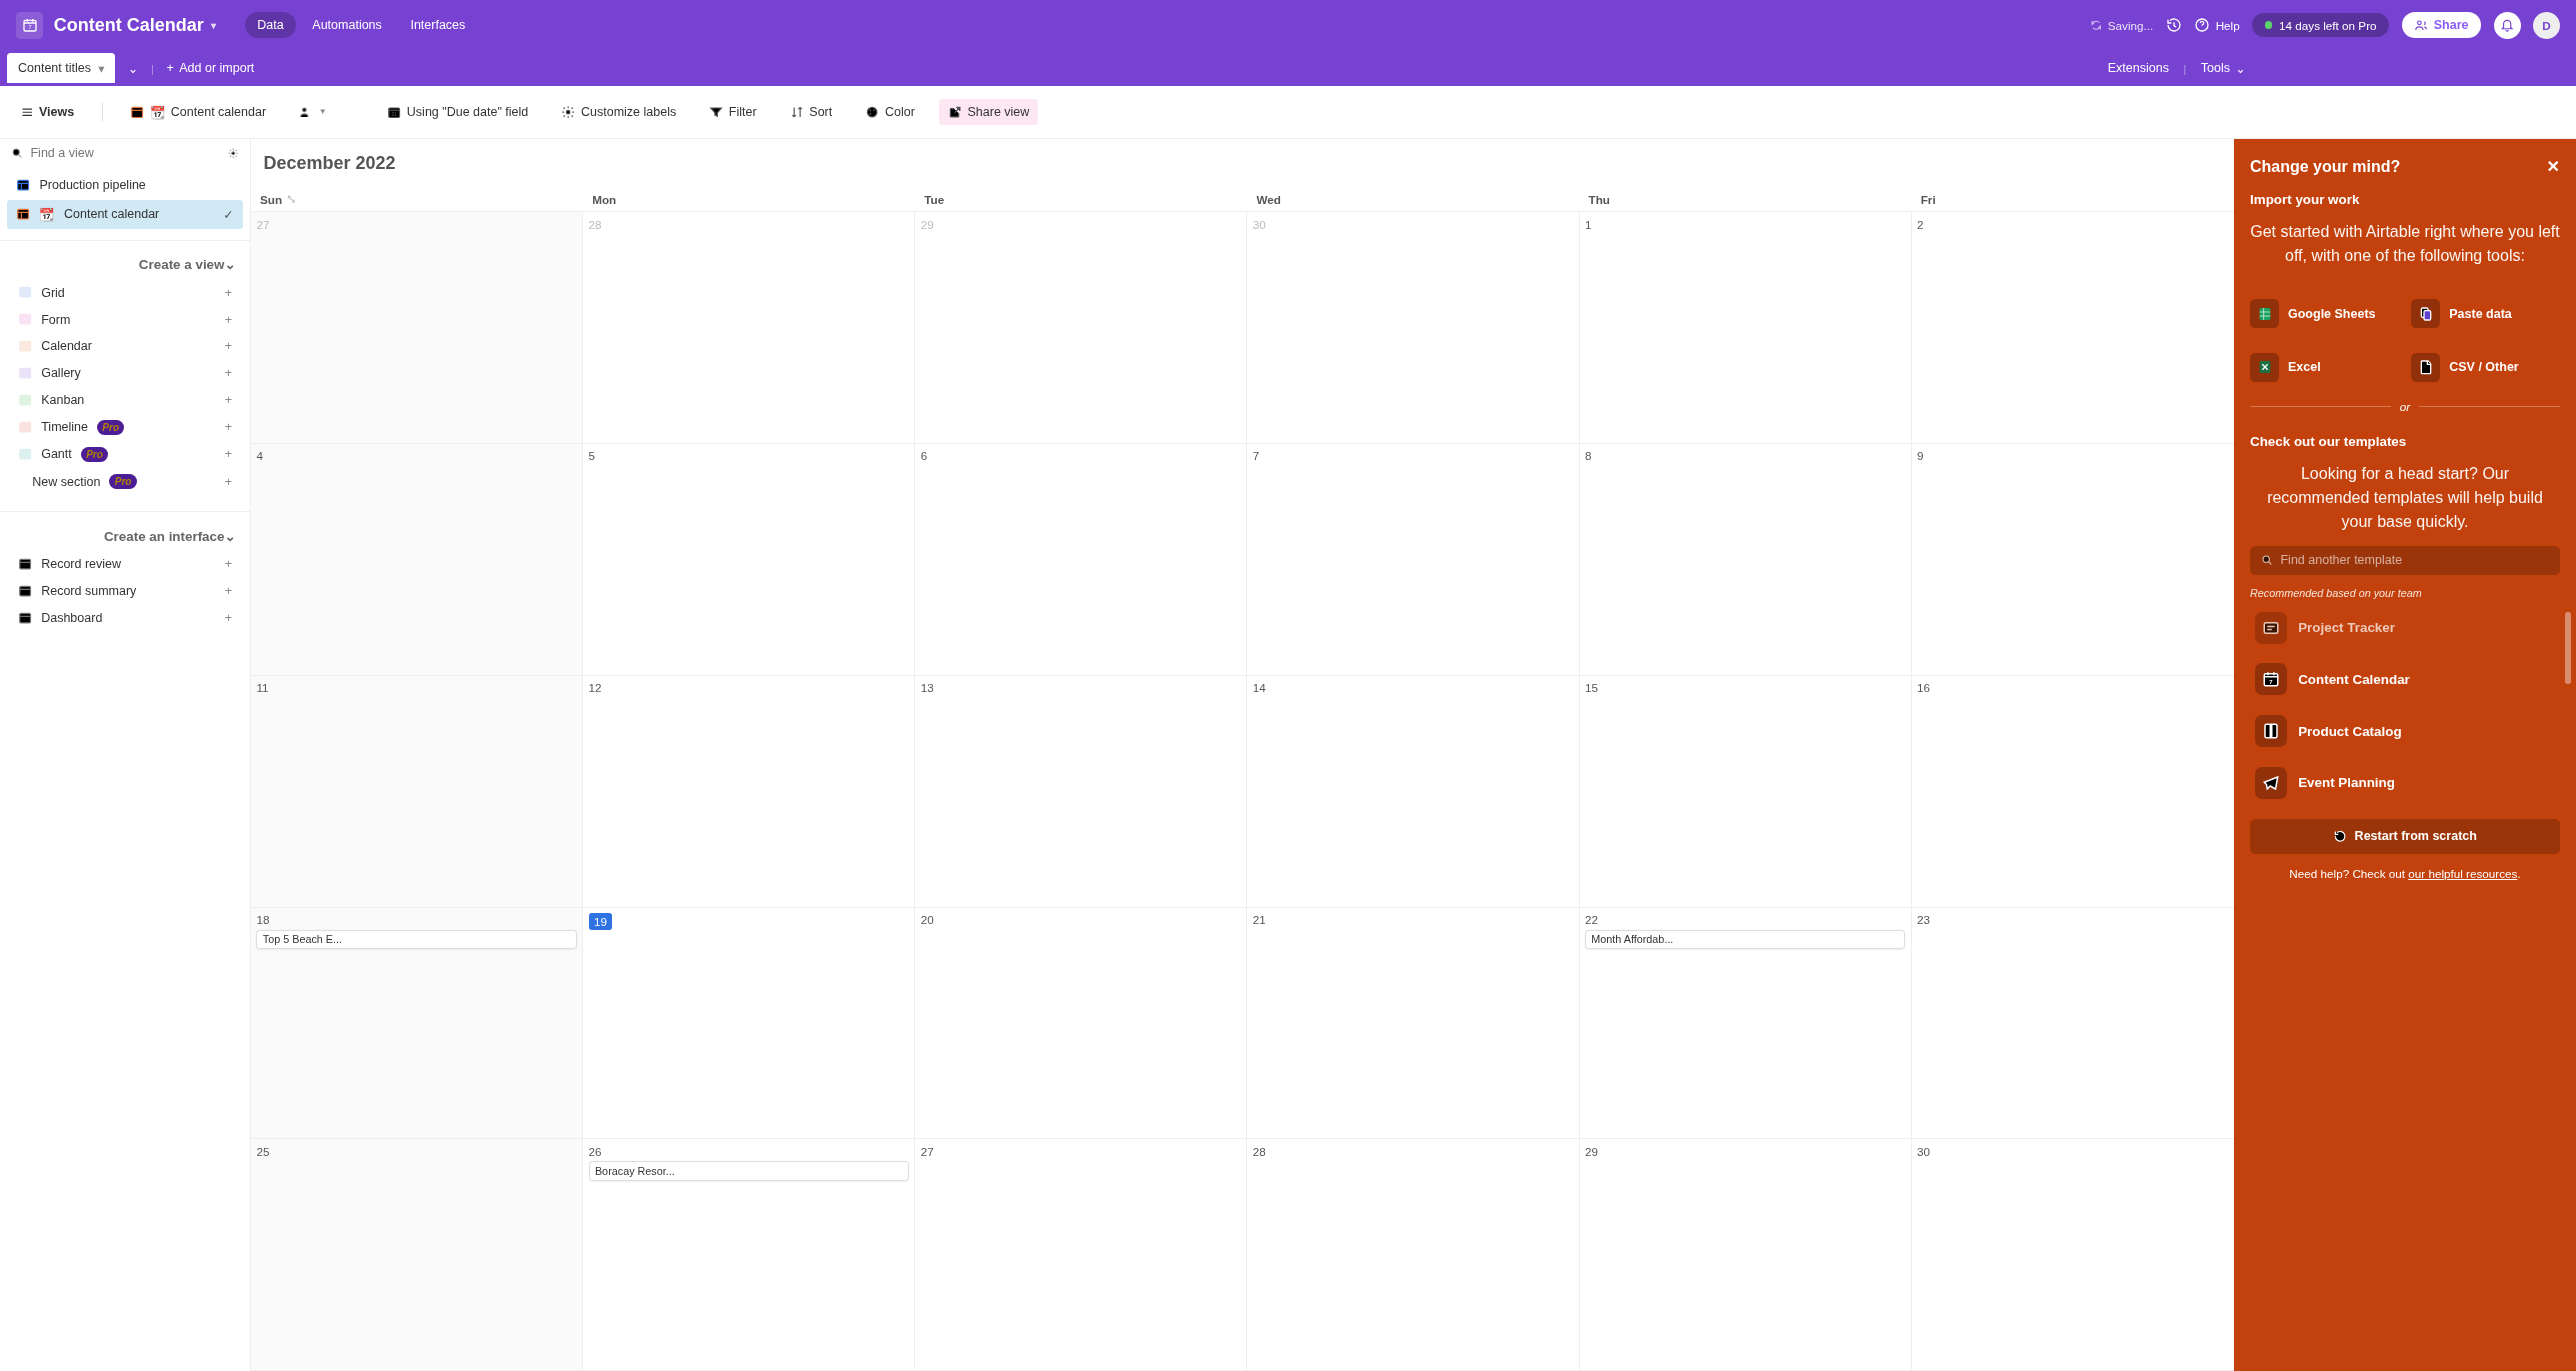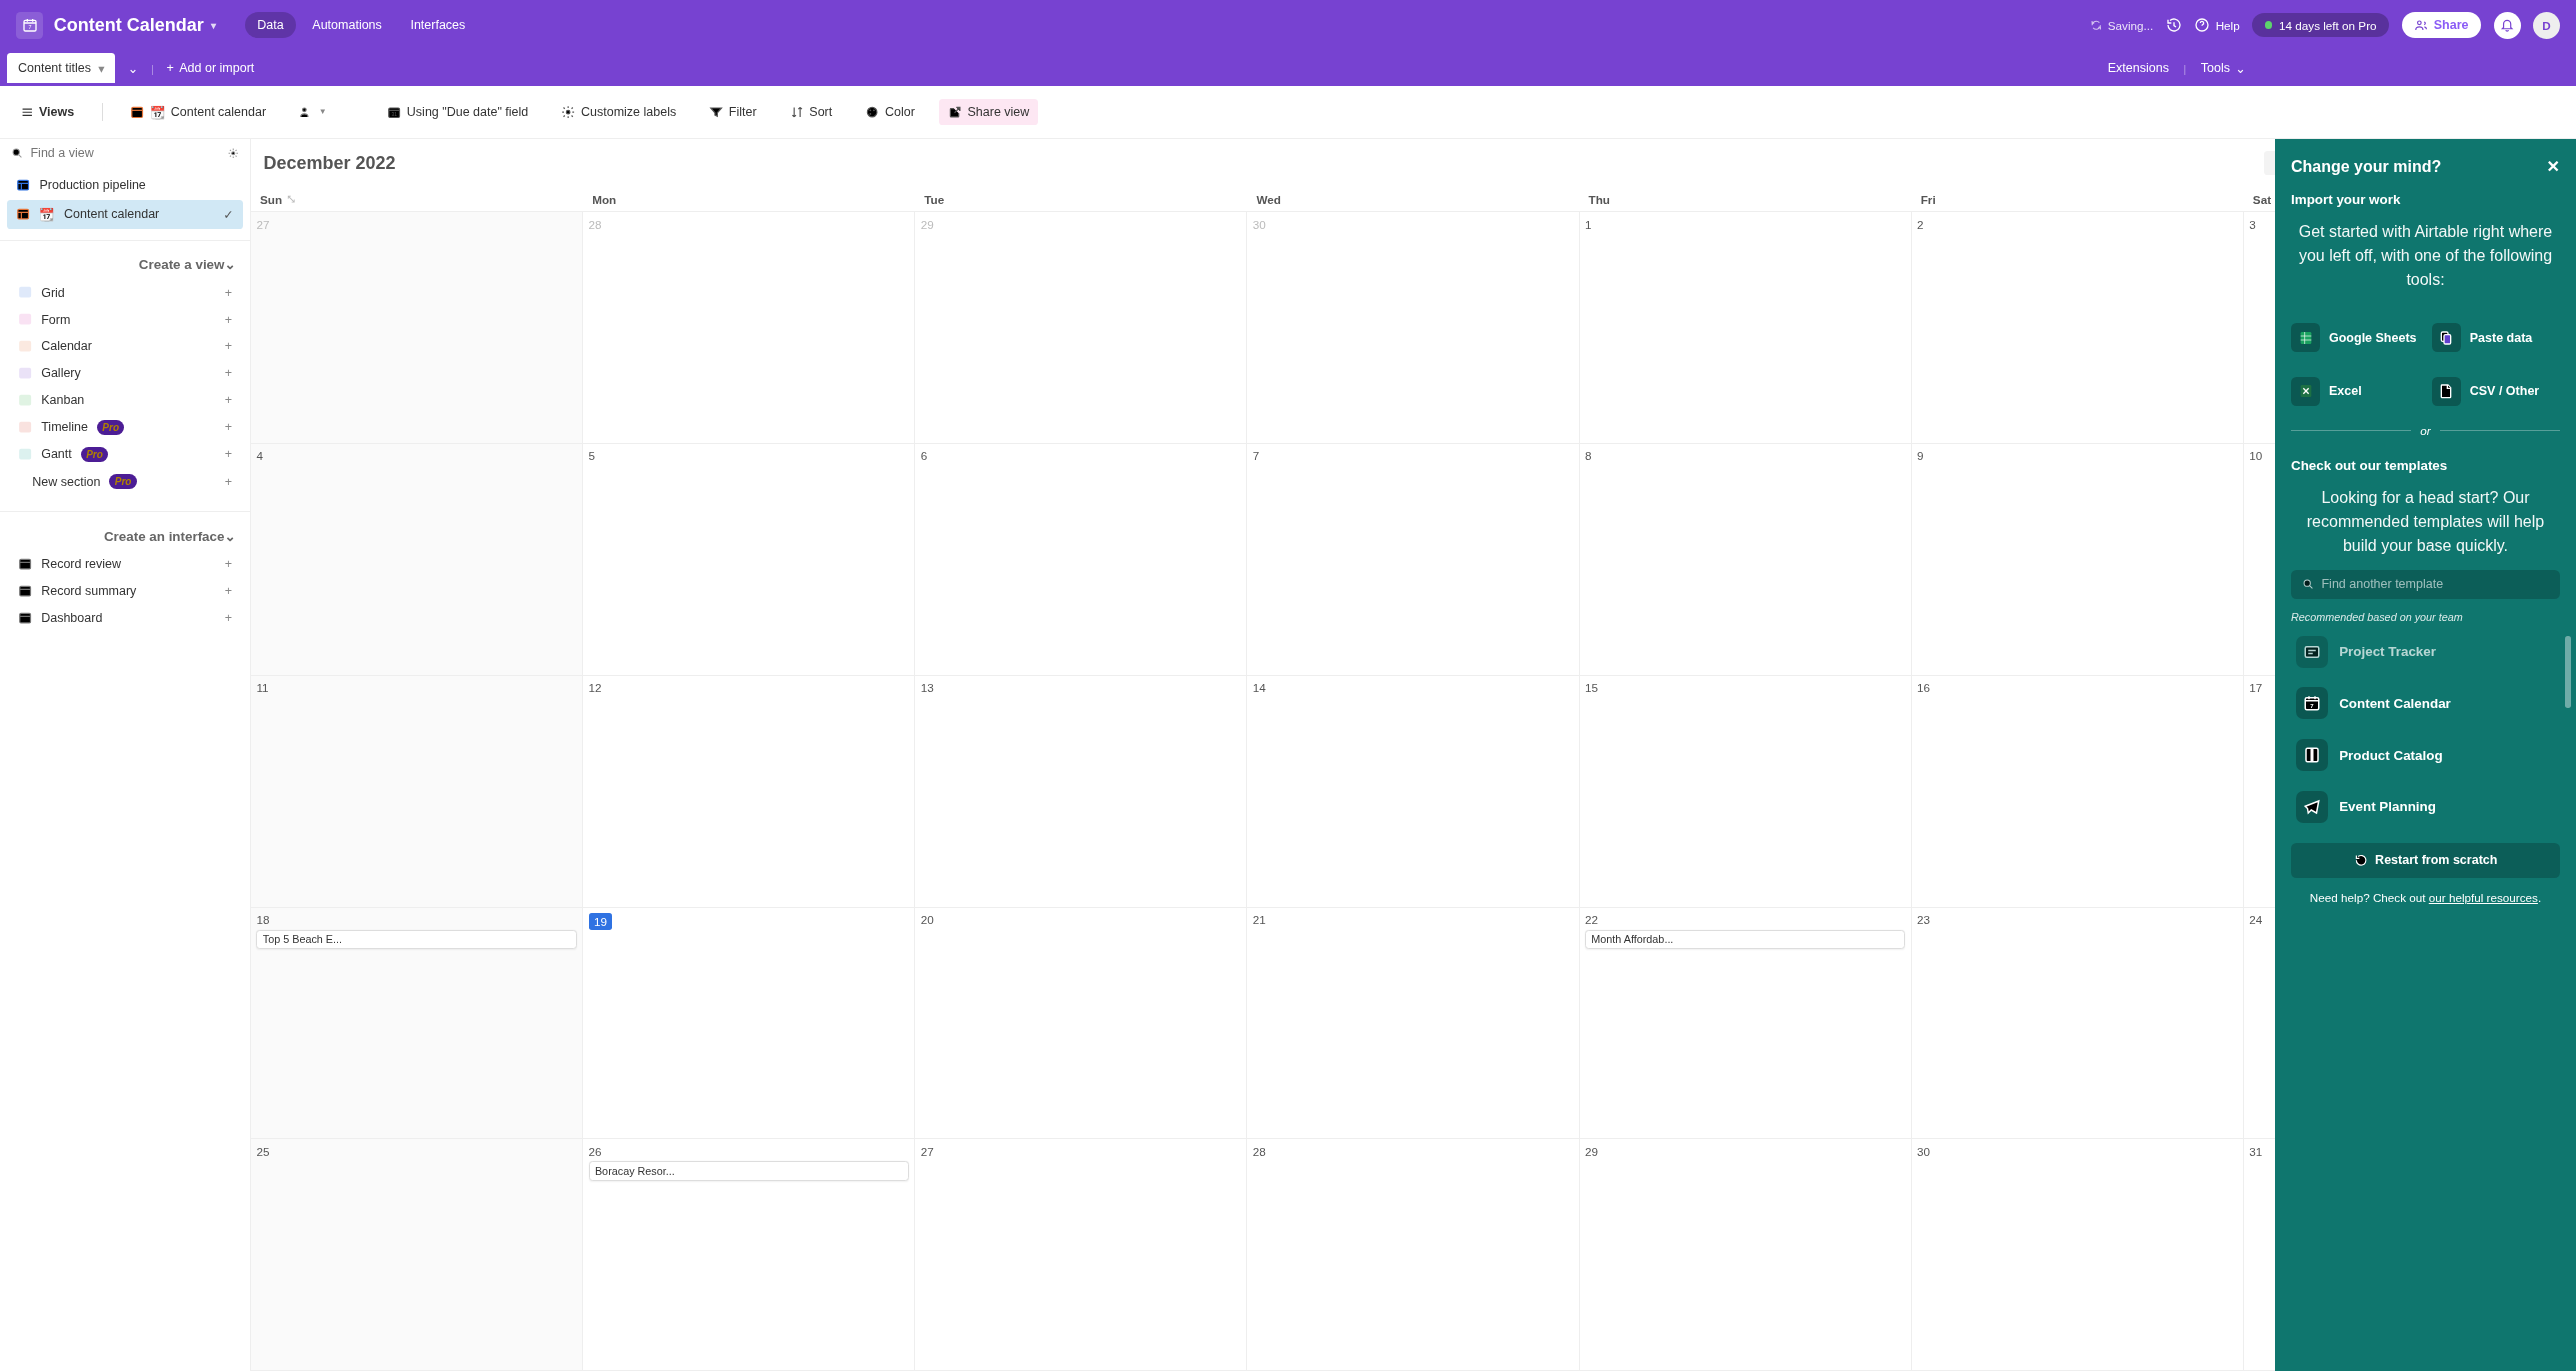--- a/index.html
+++ b/index.html
@@ -54,21 +54,21 @@
 .dayhead { padding:5.4px 9px; font-size:11.7px; font-weight:600; color:#555; display:flex; align-items:center; gap:5.4px; }
 .weeks { flex:1; display:grid; grid-template-rows:repeat(5,1fr); }
 .week { display:grid; grid-template-columns:repeat(7,1fr); border-bottom:0.9px solid #eee; }
 .cell { border-right:0.9px solid #eee; padding:5.4px; position:relative; }
 .cell:last-child { border-right:none; }
 .daynum { font-size:11.7px; color:#555; }
 .daynum.dim { color:#bbb; }
 .daynum.today { background:#2f72e2; color:#fff; padding:1.8px 5.4px; border-radius:2.7px; display:inline-block; }
 .event { margin-top:3.6px; background:#fff; border:0.9px solid #ddd; border-radius:3.6px; padding:2.7px 5.4px; font-size:10.8px; white-space:nowrap; overflow:hidden; text-overflow:ellipsis; box-shadow:0 0.9px 1.8px rgba(0,0,0,0.06); }
 .cell.sun { background:#fafafa; }
-.rightpanel { position:absolute; right:0; top:0; bottom:0; width:301px; background:#0f766e; color:#fff; padding:18px 16px; display:flex; flex-direction:column; gap:12.5px; }
+.rightpanel { position:absolute; right:0; top:0; bottom:0; width:342px; background:#c2410c; color:#fff; padding:18px 16px; display:flex; flex-direction:column; gap:12.5px; }
 .rightpanel h2 { font-size:16px; font-weight:600; display:flex; justify-content:space-between; align-items:center; }
 .rightpanel h3 { font-size:13.4px; font-weight:600; margin-top:3.6px; }
 .rightpanel p { font-size:16px; line-height:1.5; opacity:.95;text-align:center; }
 .importgrid { display:grid; grid-template-columns:1fr 1fr; gap:12.5px; margin-top:7.2px; }
 .importitem { display:flex; align-items:center; gap:9px; font-size:12.5px; font-weight:600; cursor:pointer;margin-top:12px; }
 .impicon { width:29px; height:29px; border-radius:5.4px; background:rgba(0,0,0,0.25); display:flex; align-items:center; justify-content:center; }
 .orline { display:flex; align-items:center; gap:9px; margin:5.4px 0; }
 .orline .line { flex:1; height:0.9px; background:rgba(255,255,255,0.3); }
 .orline .txt { font-style:italic; font-size:11.7px; }
 .tplsearch { background:rgba(0,0,0,0.2); border-radius:5.4px; padding:7.2px 10.8px; display:flex; align-items:center; gap:7.2px; }

